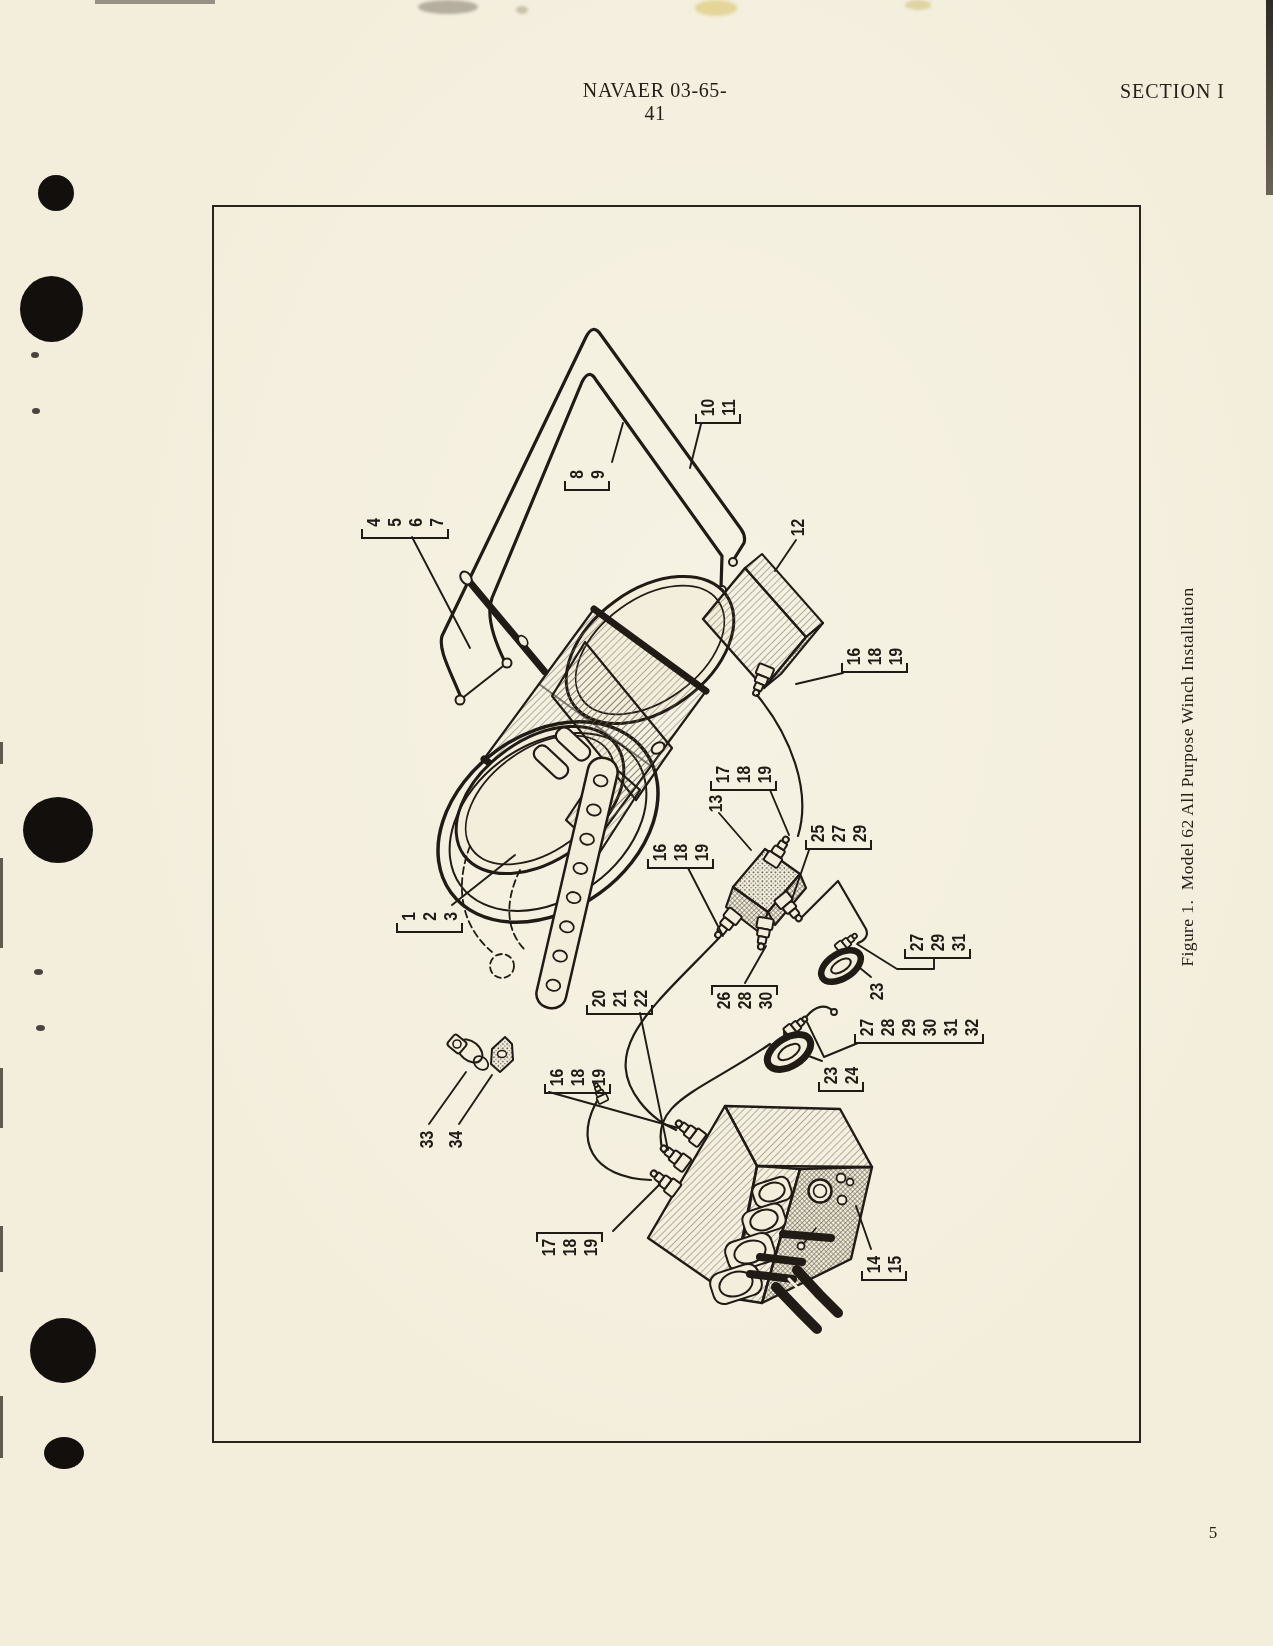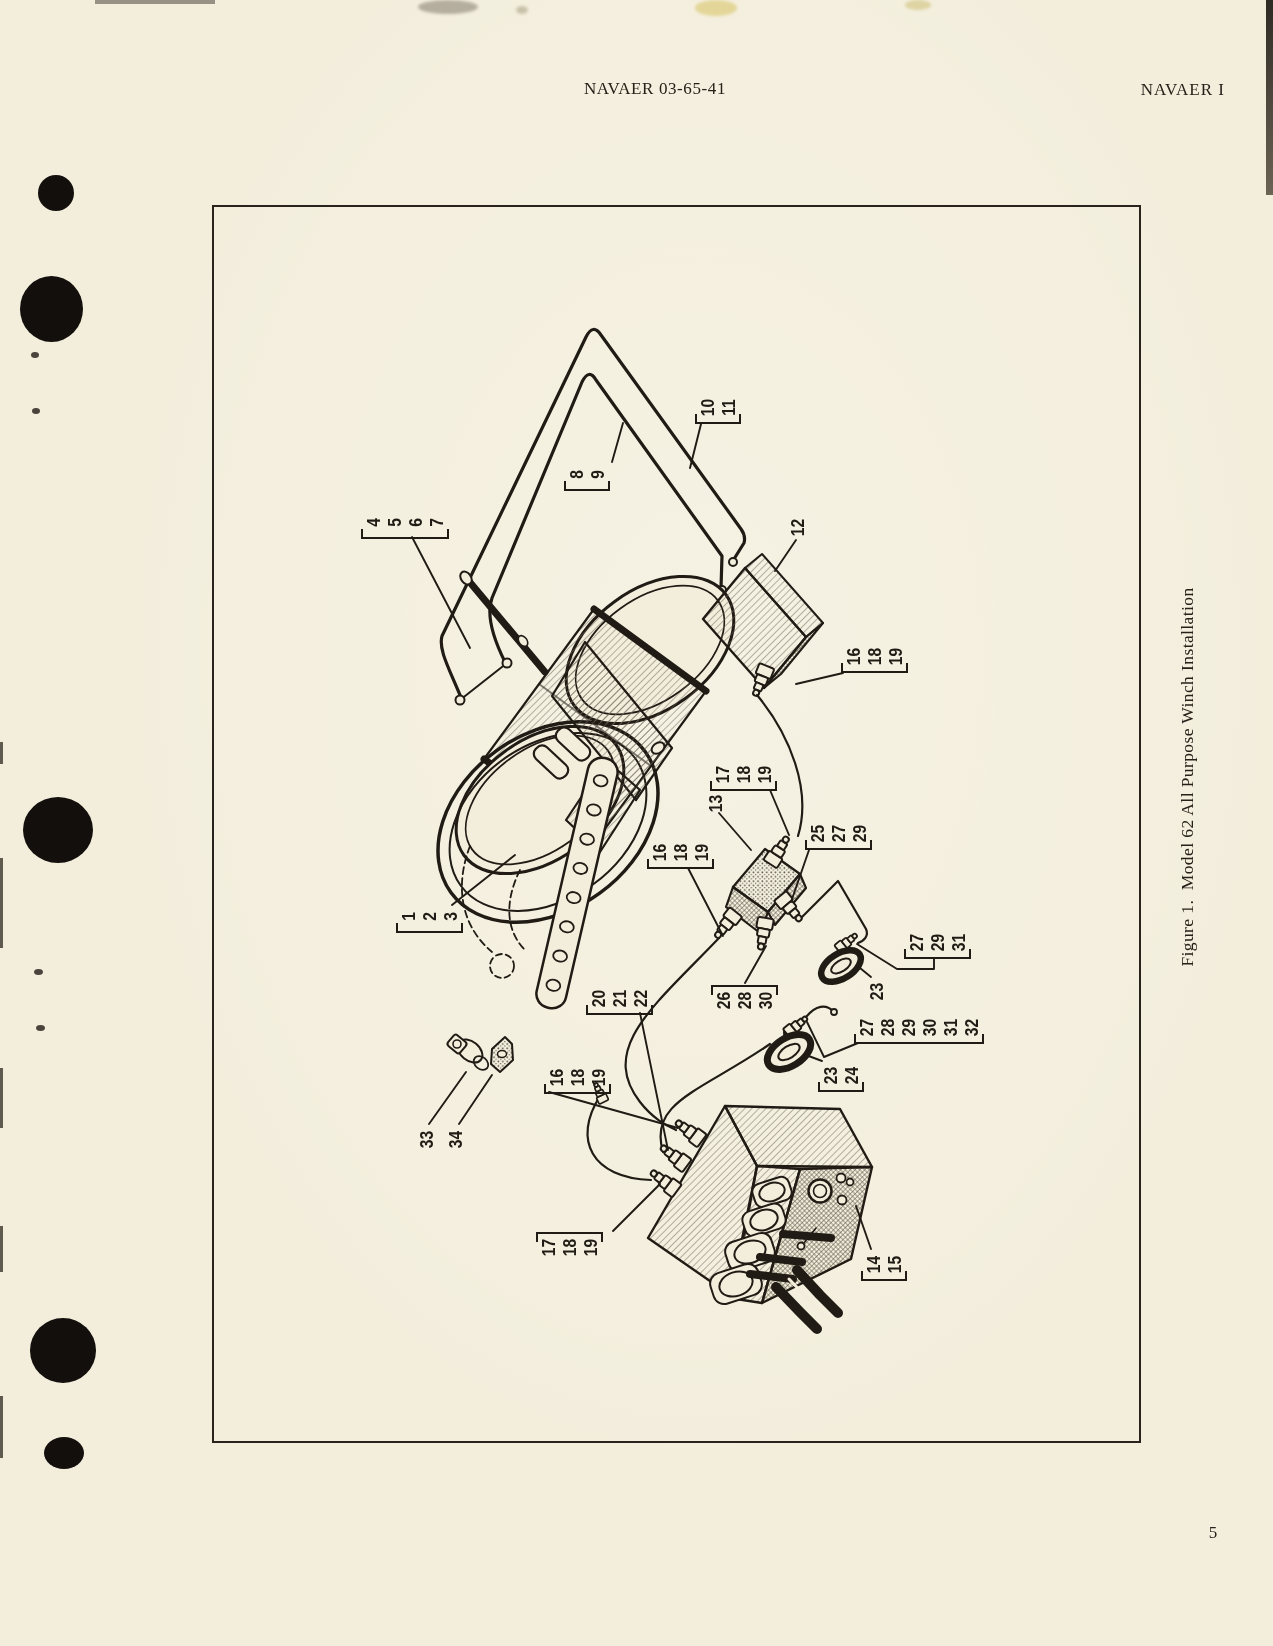--- a/index.html
+++ b/index.html
@@ -11,21 +11,21 @@
     width:1273px;height:1646px;
     background:var(--paper);
     font-family:"Liberation Serif", serif;
     position:relative;overflow:hidden;
   }
   .page{position:absolute;inset:0;
     background:
       radial-gradient(ellipse at 55% 40%, rgba(255,255,250,0.25), rgba(0,0,0,0) 60%),
       var(--paper);
   }
-  .hdr{position:absolute;color:#262019;font-size:17px;letter-spacing:0.6px;}
+  .hdr{position:absolute;color:#262019;font-size:20px;letter-spacing:0.6px;}
   #hdr-left{left:575px;top:79px;width:160px;text-align:center;}
   #hdr-right{left:1100px;top:80px;width:125px;text-align:right;letter-spacing:1px;}
   .figure-frame{
     position:absolute;left:212px;top:205px;width:925px;height:1234px;
     border:2.6px solid #28231c;
   }
   .caption{
     position:absolute;left:955px;top:764px;width:470px;height:26px;
     transform:rotate(-90deg);
     text-align:center;font-size:17.5px;color:#262019;letter-spacing:0.4px;
@@ -57,21 +57,21 @@
   .callout.b-top::after{right:-2.4px;}
   svg#art{position:absolute;left:0;top:0;pointer-events:none;}
   svg#art .leader{fill:none;stroke:var(--ink);stroke-width:1.9;}
 </style>
 </head>
 <body>
 
 <div class="page">
 
   <div class="hdr" id="hdr-left">NAVAER 03-65-41</div>
-  <div class="hdr" id="hdr-right">NAVAER I</div>
+  <div class="hdr" id="hdr-right">SECTION I</div>
 
   <div class="hole" style="left:38px;top:175px;width:36px;height:36px;"></div>
   <div class="hole" style="left:20px;top:276px;width:63px;height:66px;"></div>
   <div class="hole" style="left:23px;top:797px;width:70px;height:66px;"></div>
   <div class="hole" style="left:30px;top:1318px;width:66px;height:65px;"></div>
   <div class="hole" style="left:44px;top:1437px;width:40px;height:32px;"></div>
   <div class="speck" style="left:31px;top:352px;width:8px;height:6px;"></div>
   <div class="speck" style="left:32px;top:408px;width:8px;height:6px;"></div>
   <div class="speck" style="left:34px;top:969px;width:9px;height:6px;"></div>
   <div class="speck" style="left:36px;top:1025px;width:9px;height:6px;"></div>

